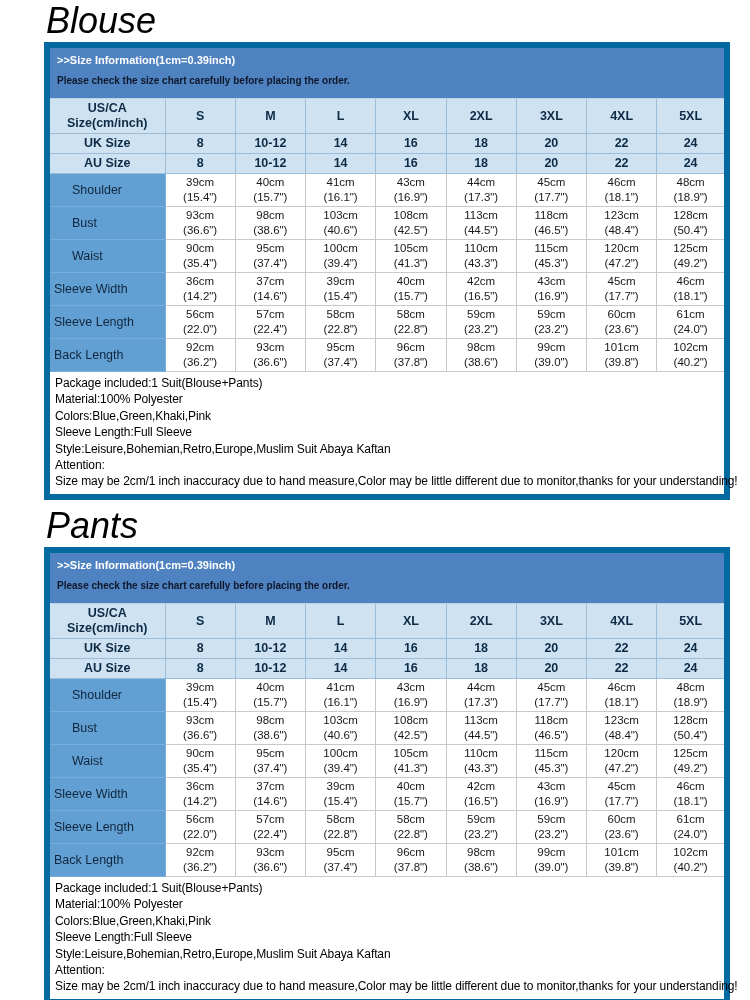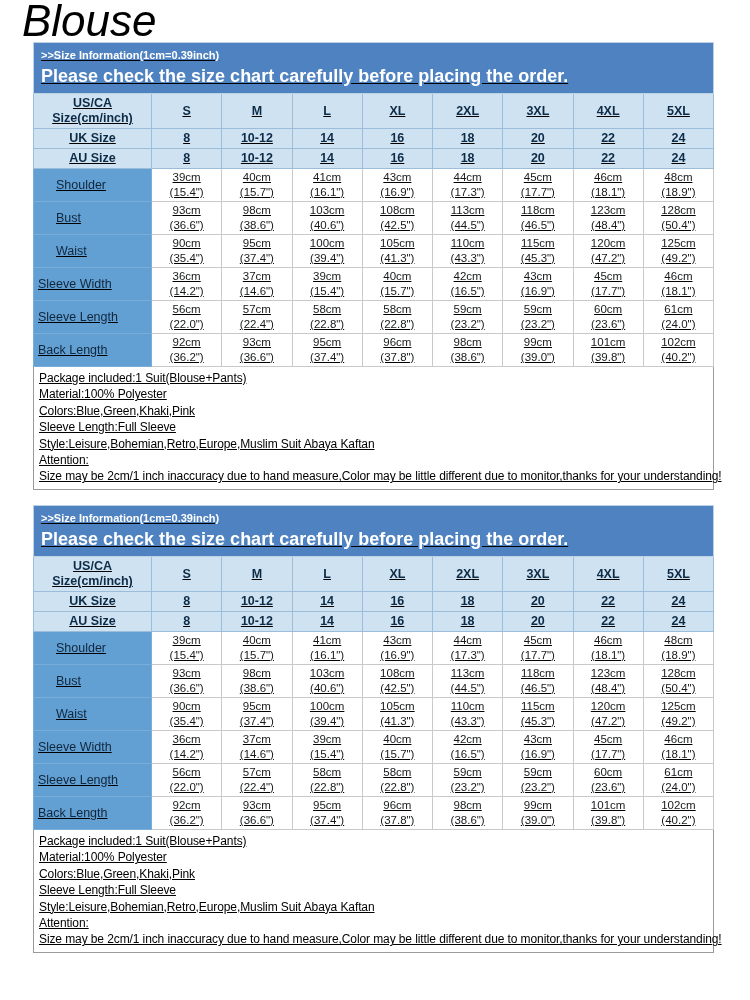--- a/index.html
+++ b/index.html
@@ -25,59 +25,58 @@
   
   .section {
     position: absolute;
     left: 0;
     width: 750px;
   }
   .section-title {
     font-family: "Liberation Sans", sans-serif;
     font-style: italic;
     font-weight: 400;
-    font-size: 44px;
+    font-size: 36px;
     line-height: 42px;
     color: #000000;
-    padding-left: 22px;
+    padding-left: 46px;
     letter-spacing: 0px;
     white-space: nowrap;
   }
 
   
   .chart {
-    margin-left: 33px;
+    margin-left: 44px;
     width: 680px;
     border-collapse: collapse;
     table-layout: fixed;
-    border: 1px solid #0369a1;
+    border: 6px solid #0369a1;
     background: #ffffff;
-    text-decoration: underline;
   }
   .chart col.c-label { width: 118px; }
   .chart col.c-size  { width: 70.25px; }
 
   .banner-cell {
     background: #4f82c0;
     padding: 0;
     border: 0;
   }
   .banner {
     padding: 5px 7px 7px 7px;
   }
   .banner-line1 {
     color: #ffffff;
     font-size: 11px;
     font-weight: bold;
     line-height: 15px;
     white-space: nowrap;
   }
   .banner-line2 {
-    color: #ffffff;
-    font-size: 18px;
+    color: #0f172a;
+    font-size: 10px;
     font-weight: bold;
     line-height: 20px;
     padding-top: 3px;
     white-space: nowrap;
   }
 
   .chart td, .chart th {
     border: 1px solid #bdd2e4;
     padding: 0;
     margin: 0;
@@ -419,20 +418,21 @@
               <div class="note-line">Sleeve Length:Full Sleeve</div>
               <div class="note-line">Style:Leisure,Bohemian,Retro,Europe,Muslim Suit Abaya Kaftan</div>
               <div class="note-line">Attention:</div>
               <div class="note-line">Size may be 2cm/1 inch inaccuracy due to hand measure,Color may be little different due to monitor,thanks for your understanding!</div>
             </td>
           </tr>
         </tbody>
       </table>
     </div>
   <div class="section" id="section-1" style="top:505px;">
+      <div class="section-title">Pants</div>
       <table class="chart">
         <colgroup>
           <col class="c-label">
           <col class="c-size">
           <col class="c-size">
           <col class="c-size">
           <col class="c-size">
           <col class="c-size">
           <col class="c-size">
           <col class="c-size">

